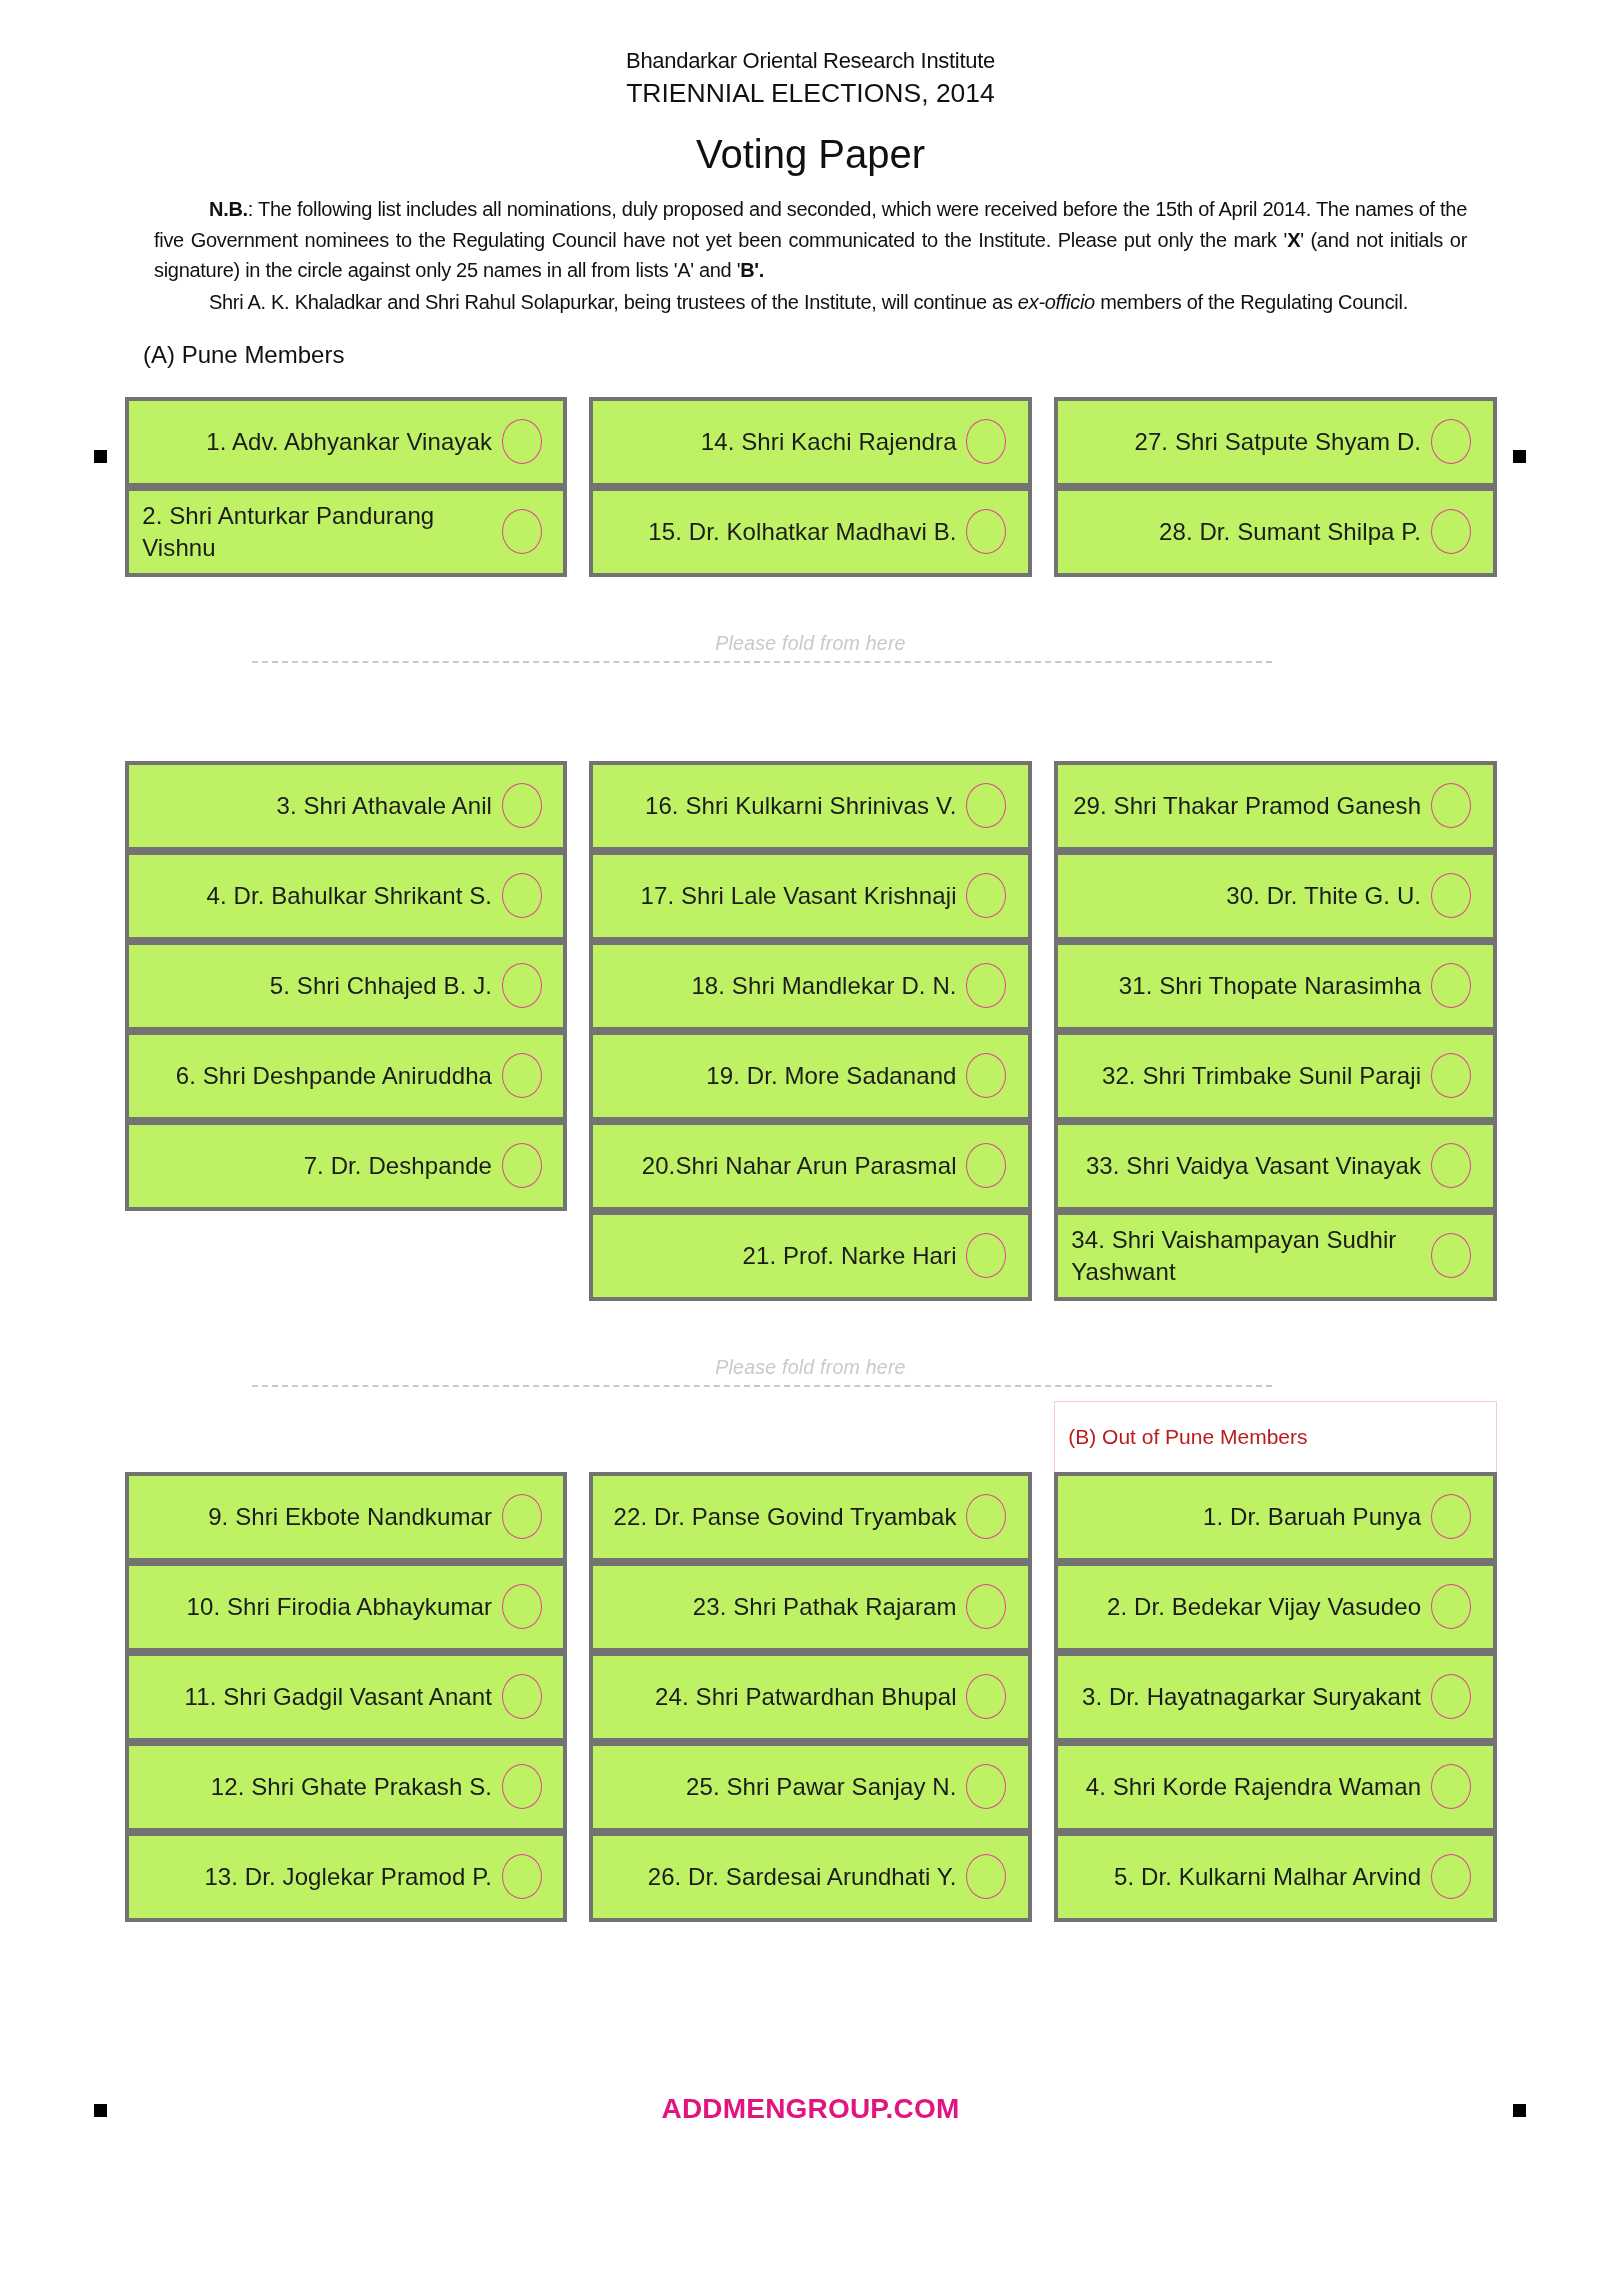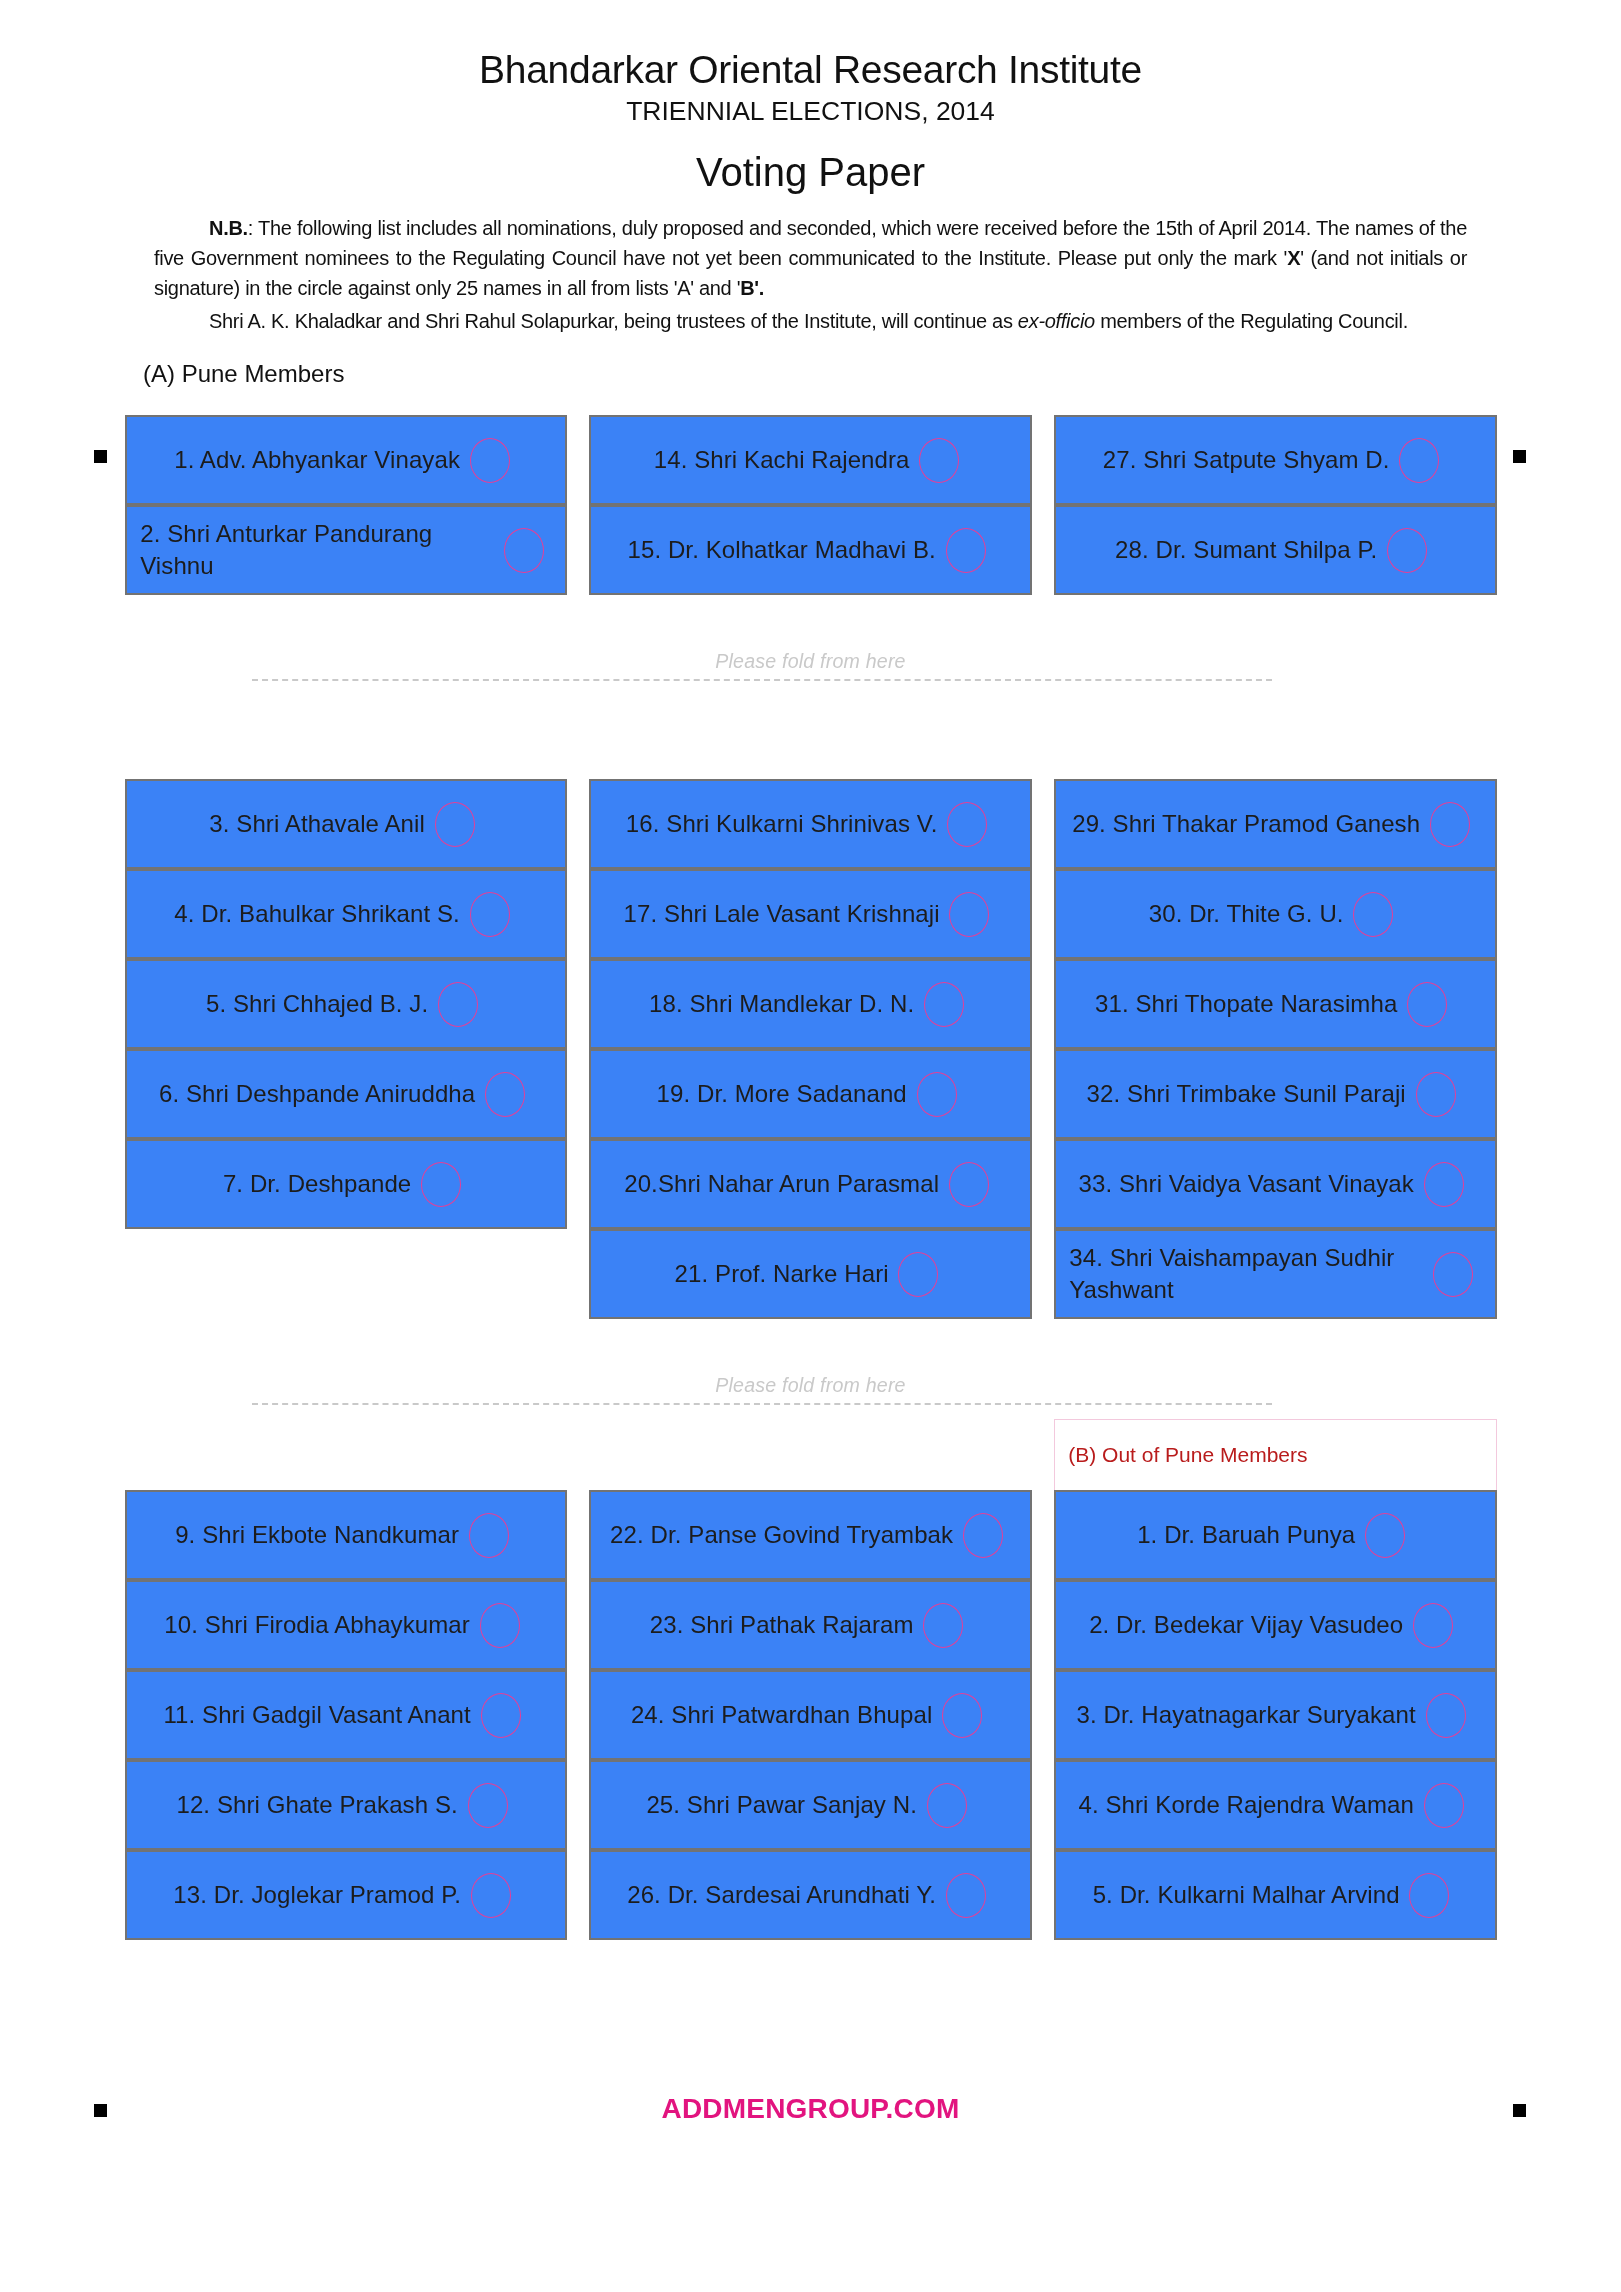--- a/index.html
+++ b/index.html
@@ -24,21 +24,21 @@
     box-sizing: border-box;
     padding: 0;
   }
 
   
   .header {
     text-align: center;
     padding-top: 49px;
   }
   .org-title {
-    font-size: 39px;
+    font-size: 22px;
     letter-spacing: -0.3px;
     line-height: 1.08;
     color: #111;
   }
   .election-line {
     font-size: 26.5px;
     line-height: 1.3;
     margin-top: 2.9px;
     color: #111;
   }
@@ -95,28 +95,28 @@
     align-items: flex-start;
   }
   .col {
     flex: 1 1 0;
     display: flex;
     flex-direction: column;
   }
   .col.third { position: relative; }
 
   .cell {
-    border: 2px solid #737373;
+    border: 4px solid #737373;
     box-sizing: border-box;
     min-height: 90px;
     display: flex;
     align-items: center;
-    justify-content: center;
+    justify-content: flex-end;
     padding: 7.8px 21.6px 7.8px 13.7px;
-    background: #3b82f6;
+    background: #bef264;
   }
   .cell .nm {
     font-size: 24px;
     line-height: 1.32;
     color: #1c1c1c;
     padding-right: 9.8px;
     letter-spacing: 0.1px;
   }
   .cell .bubble {
     flex: 0 0 auto;

